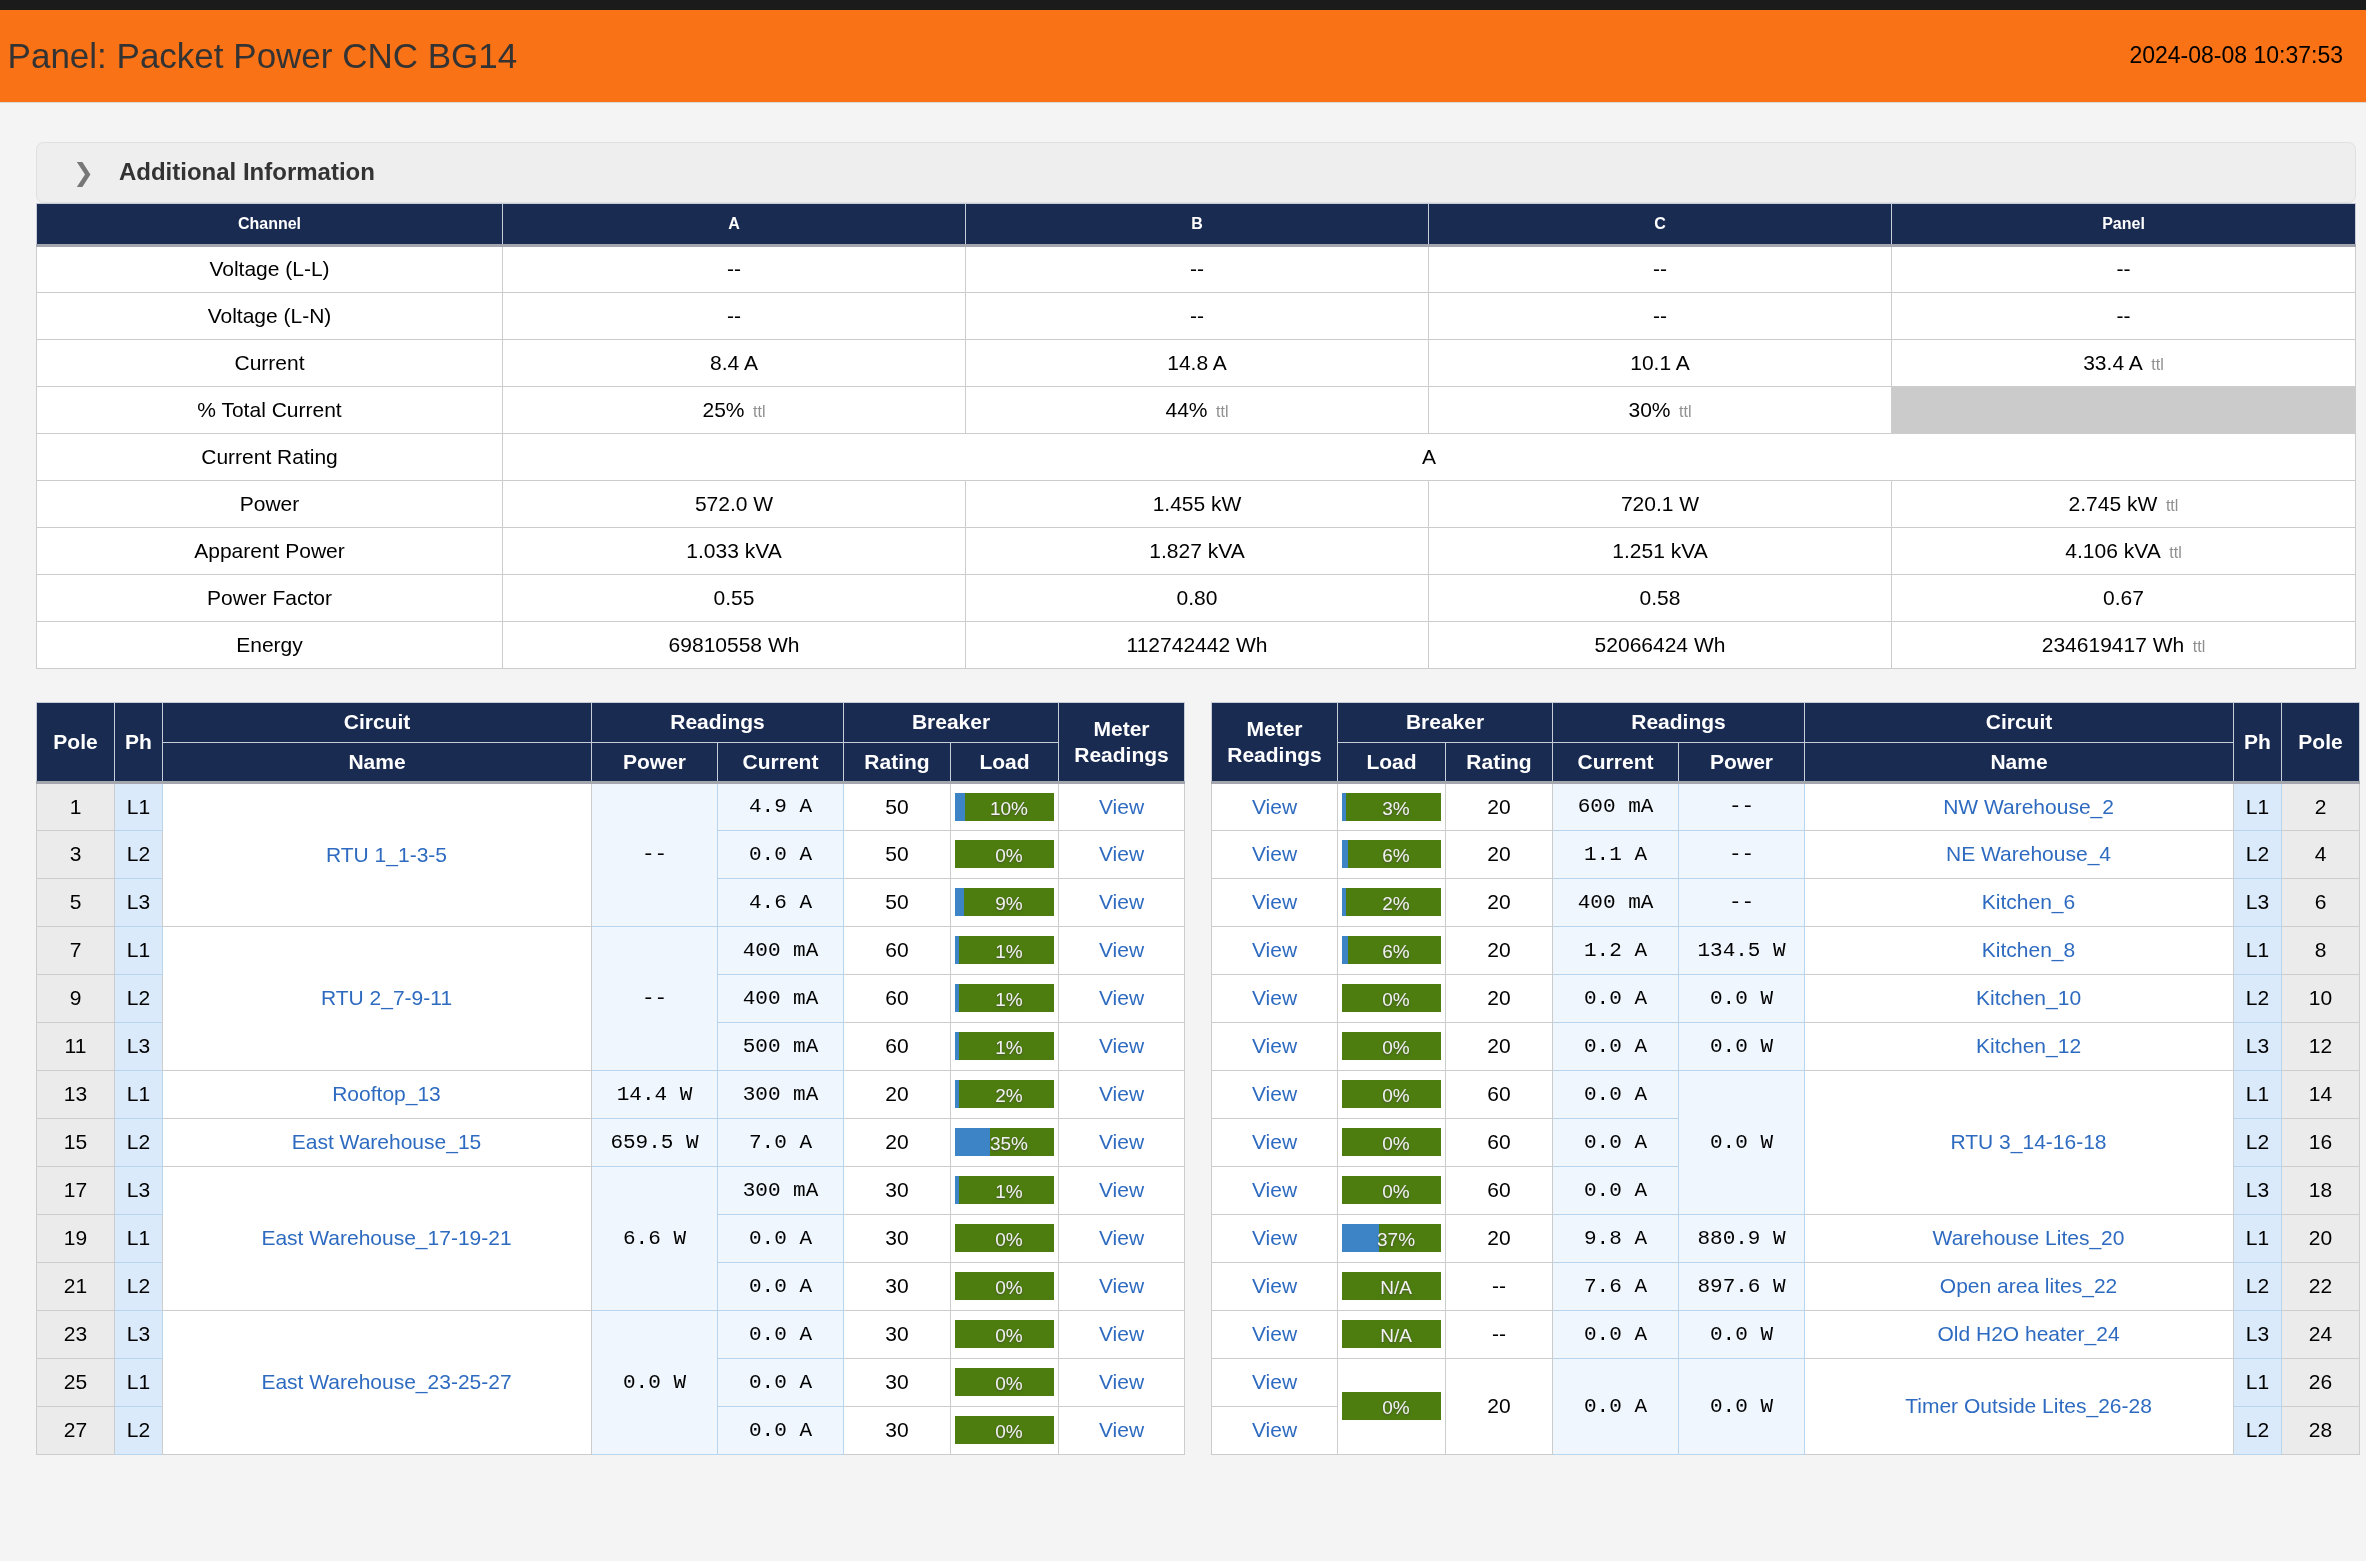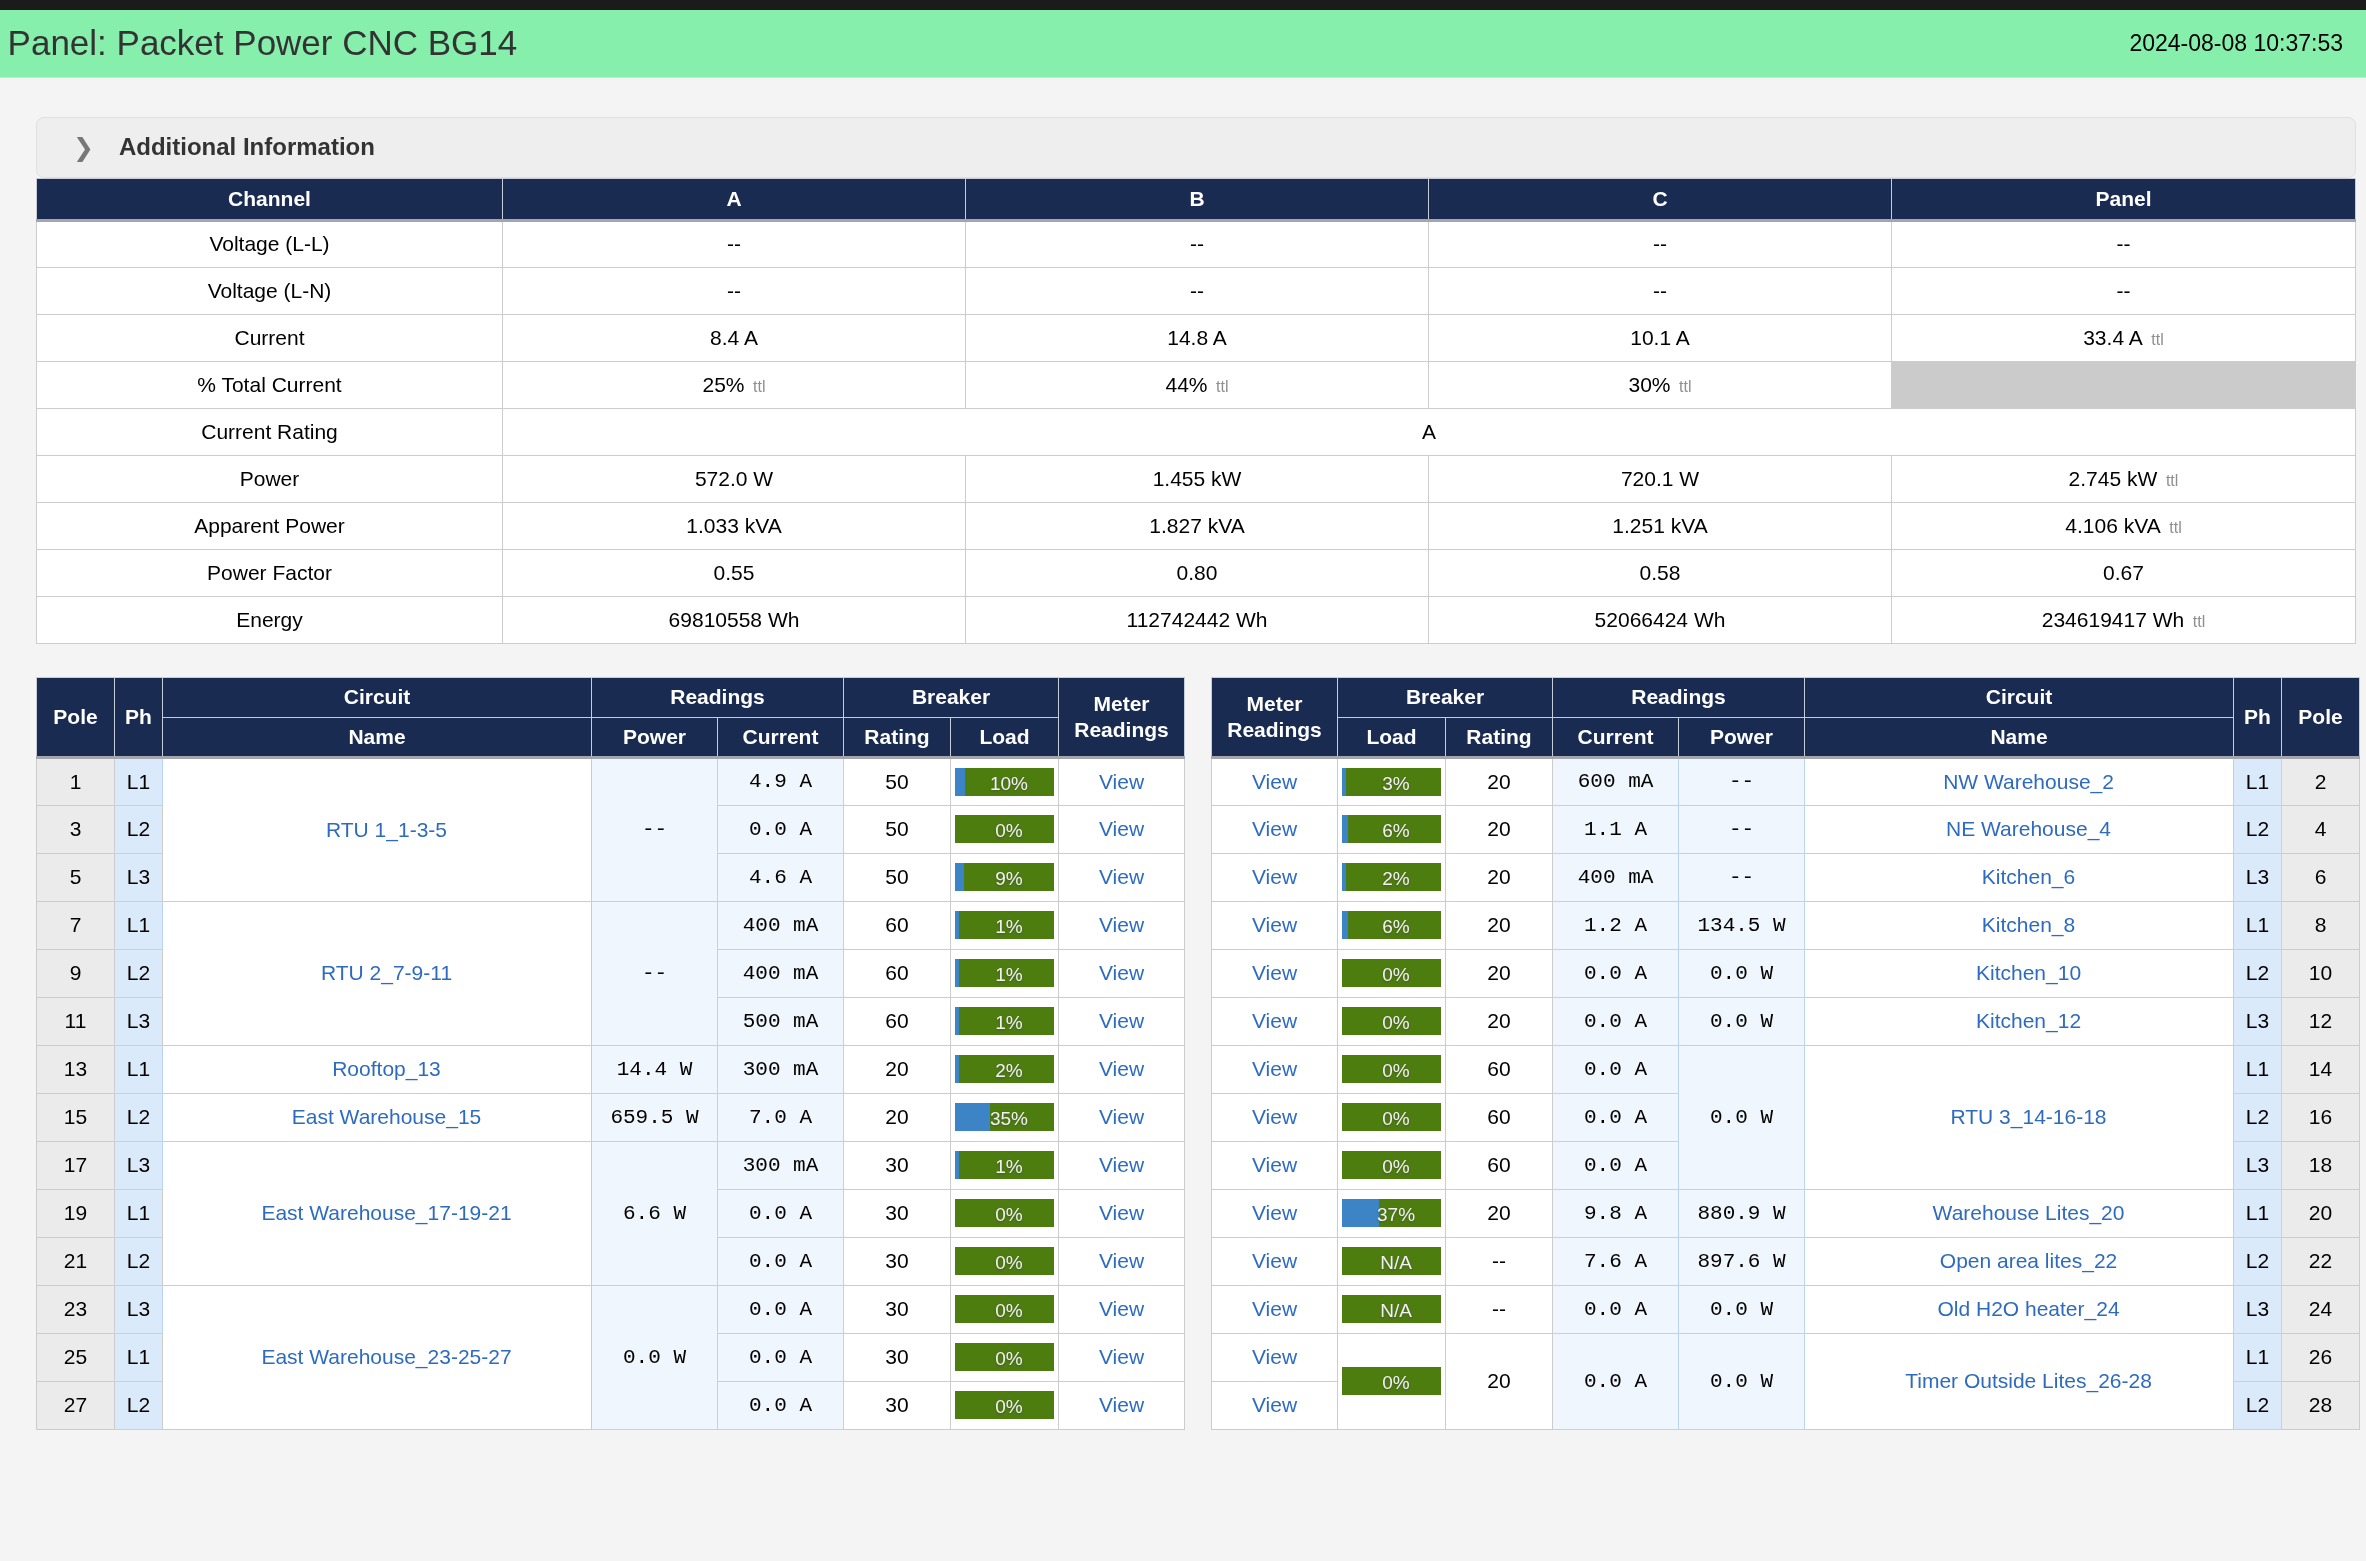--- a/index.html
+++ b/index.html
@@ -4,21 +4,21 @@
 <style>
   * { box-sizing: border-box; margin: 0; padding: 0; }
   html,body { width: 2366px; height: 1562px; overflow: hidden; }
   body {
     font-family: "Liberation Sans", "DejaVu Sans", sans-serif;
     background: #f4f4f4;
     position: relative;
   }
   .top-strip { height: 9.5px; background: #1b1b1b; }
   .app-header {
-    height: 68px; background: #86efac; border-bottom: 1px solid #d9d9d9;
+    height: 93px; background: #f97316; border-bottom: 1px solid #d9d9d9;
     display: flex; align-items: center; justify-content: space-between;
     padding: 0 23px 0 7.6px;
   }
   .page-title { font-size: 35px; color: #333; font-weight: 400; }
   .timestamp { font-size: 23px; color: #000; }
   .content { margin: 0 10.5px 0 36px; }
   .addinfo {
     margin-top: 39px; height: 61px; background: #eeeeee;
     border: 1px solid #e0e0e0; border-radius: 7.6px;
     display: flex; align-items: center; padding-left: 36px; cursor: pointer;
@@ -26,21 +26,21 @@
   .chev { color: #777; font-size: 25px; font-weight: bold; margin-right: 25px; line-height: 1; }
   .addinfo-label { font-size: 24px; font-weight: bold; color: #333; text-align: right; }
   .section-title { font-size: 34px; font-weight: 400; color: #222; margin: 55px 0 28.5px 0; }
 
   table { border-collapse: collapse; table-layout: fixed; }
   th, td { vertical-align: middle; }
 
   
   .panel-table { width: 2320px; }
   .panel-table thead th {
-    background: #1a2b52; color: #fff; font-size: 21px; font-weight: bold;
+    background: #1a2b52; color: #fff; font-size: 16px; font-weight: bold;
     height: 42px; border: 1px solid #c7cdd8; text-align: center; margin-top: 26px;
   }
   .panel-table thead { border-bottom: 3.8px solid #a3a7ad; }
   .panel-table tbody td {
     background: #fff; border: 1px solid #ccc; height: 47px;
     text-align: center; font-size: 21px; color: #000;
   }
   .panel-table td.graycell { background: #cbcbcb; }
   .ttl { font-size: 16px; color: #8f8f8f; margin-left: 8.6px; }
 

